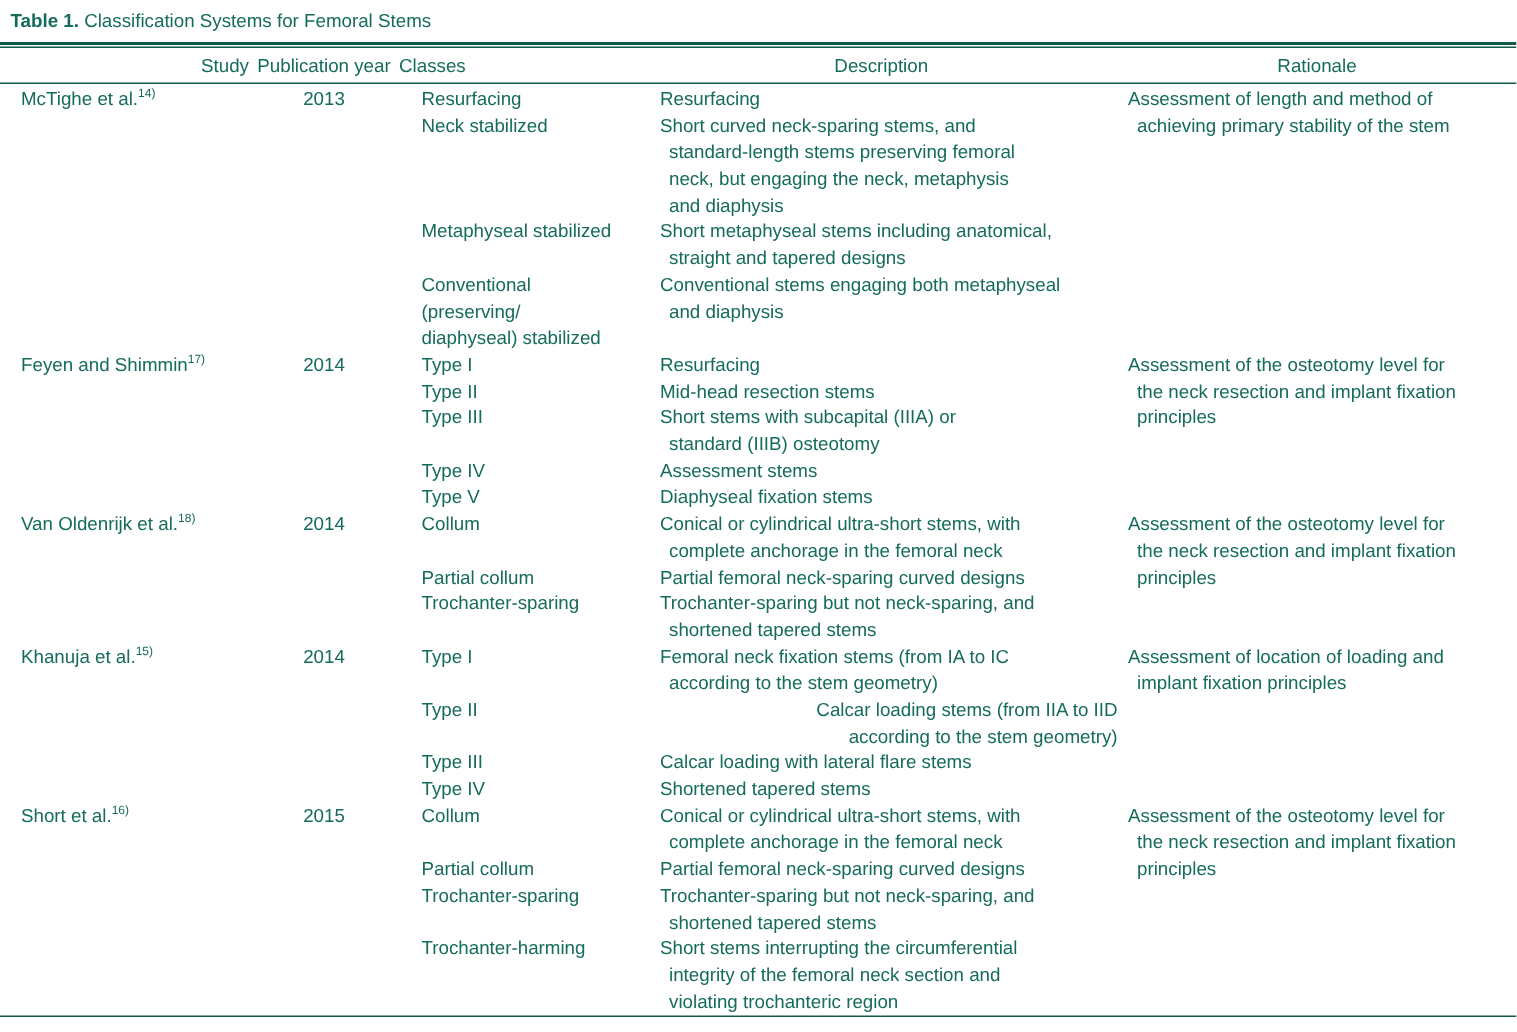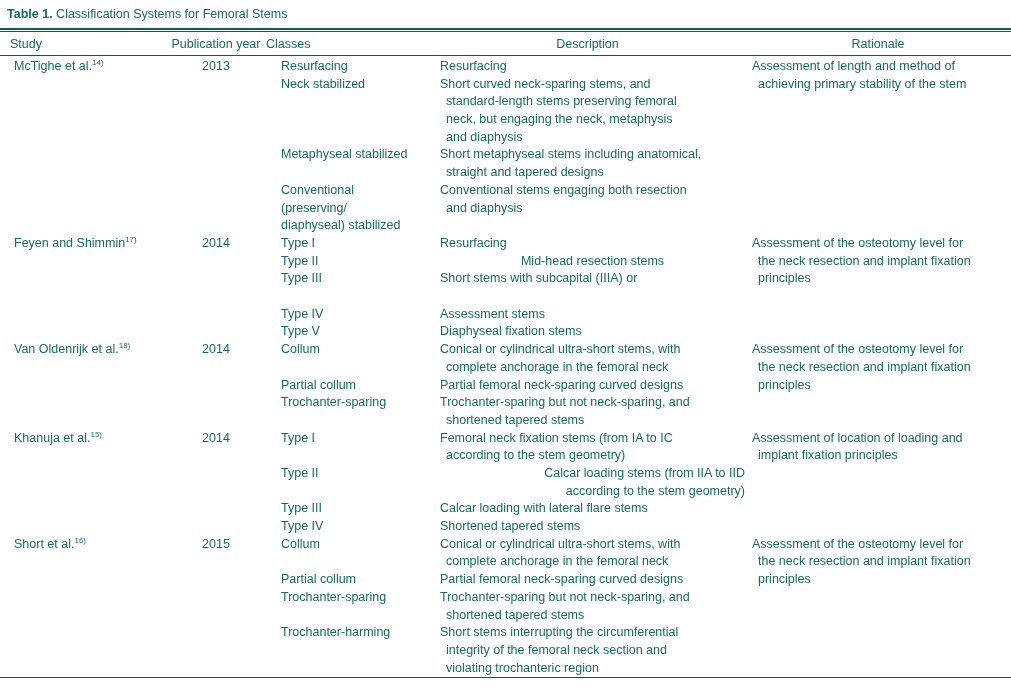--- a/index.html
+++ b/index.html
@@ -31,21 +31,21 @@
     border-top:2px solid var(--rule);
     border-bottom:1px solid var(--rule);
   }
   .header-row{
     display:flex;
     align-items:center;
     height:24px;
     border-bottom:1px solid var(--rule);
   }
   .hcell{white-space:nowrap;}
-  .col-study{width:166px;padding-left:10px;text-align:left;}
+  .col-study{width:166px;padding-left:10px;text-align:right;}
   .col-year{width:100px;text-align:center;}
   .col-classes{width:164px;text-align:left;}
   .col-desc{width:315px;text-align:center;}
   .col-rationale{width:266px;text-align:center;}
   .tbody{
     padding-top:2px;
   }
   .group{
     display:flex;
     align-items:flex-start;
@@ -118,21 +118,21 @@
             <div class="ln">Short curved neck-sparing stems, and</div>
             <div class="ln cont">standard-length stems preserving femoral</div>
             <div class="ln cont">neck, but engaging the neck, metaphysis</div>
             <div class="ln cont">and diaphysis</div>
           </div>
           <div class="rowcell" style="height: 35.4px;">
             <div class="ln">Short metaphyseal stems including anatomical,</div>
             <div class="ln cont">straight and tapered designs</div>
           </div>
           <div class="rowcell" style="height: 53.1px;">
-            <div class="ln">Conventional stems engaging both resection</div>
+            <div class="ln">Conventional stems engaging both metaphyseal</div>
             <div class="ln cont">and diaphysis</div>
           </div>
         </div>
     <div class="g-rationale">
           <div class="ln">Assessment of length and method of</div>
           <div class="ln cont">achieving primary stability of the stem</div>
         </div>
   </div>
 
   <div class="group">
@@ -154,25 +154,26 @@
             <div class="ln">Type IV</div>
           </div>
           <div class="rowcell" style="height: 17.7px;">
             <div class="ln">Type V</div>
           </div>
         </div>
     <div class="g-desc">
           <div class="rowcell" style="height: 17.7px;">
             <div class="ln">Resurfacing</div>
           </div>
-          <div class="rowcell" style="height: 17.7px; text-align: center;">
+          <div class="rowcell" style="height: 17.7px;">
             <div class="ln">Mid-head resection stems</div>
           </div>
           <div class="rowcell" style="height: 35.4px;">
             <div class="ln">Short stems with subcapital (IIIA) or</div>
+            <div class="ln cont">standard (IIIB) osteotomy</div>
           </div>
           <div class="rowcell" style="height: 17.7px;">
             <div class="ln">Assessment stems</div>
           </div>
           <div class="rowcell" style="height: 17.7px;">
             <div class="ln">Diaphyseal fixation stems</div>
           </div>
         </div>
     <div class="g-rationale">
           <div class="ln">Assessment of the osteotomy level for</div>

